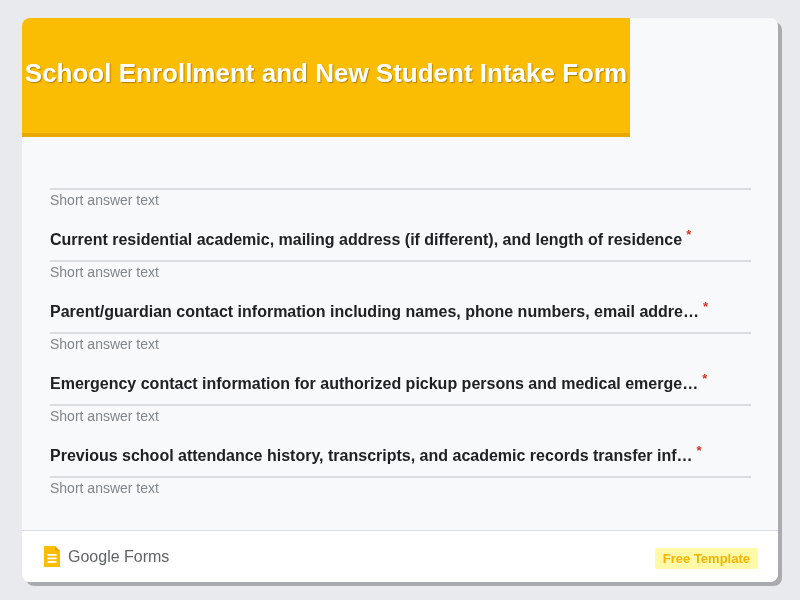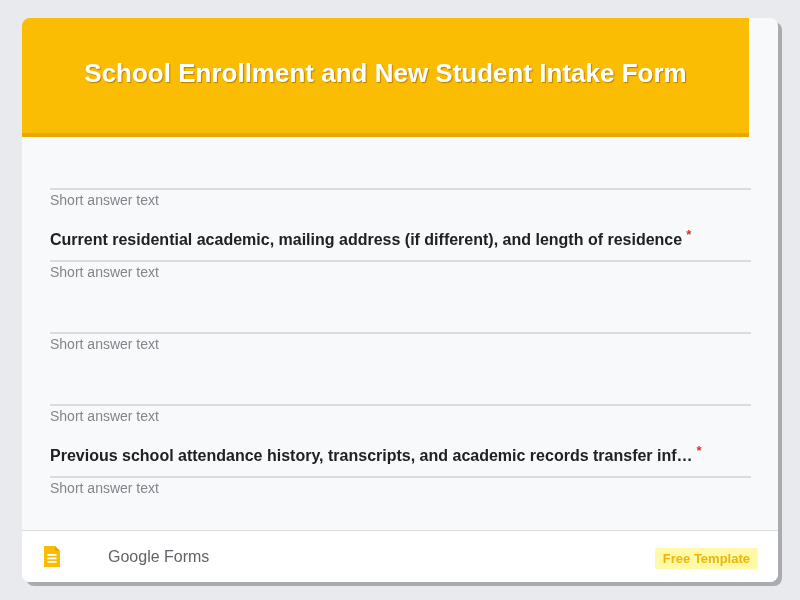--- a/index.html
+++ b/index.html
@@ -18,21 +18,21 @@
       width: 756px;
       height: 564px;
       background: #F8F9FA;
       border-radius: 8px;
       overflow: hidden;
       box-shadow: 4px 4px 0 #A9ABAE;
     }
     .header {
       position: absolute;
       left: 0; top: 0;
-      width: 727px;
+      width: 608px;
       height: 115px;
       background: #FBBC04;
       border-bottom: 4px solid #E8A800;
       display: flex;
       align-items: center;
       justify-content: center;
     }
     .header-title {
       color: #FFFFFF;
       font-weight: bold;
@@ -96,21 +96,20 @@
       height: 52px;
       background: #FFFFFF;
       border-top: 1px solid #DADCE0;
     }
     .brand {
       position: absolute;
       left: 22px;
       top: 15px;
       display: flex;
       align-items: center;
-      gap: 40px;
     }
     .forms-icon {
       width: 16px;
       height: 21px;
       position: relative;
       margin-right: 8px;
     }
     .brand-text {
       font-size: 16px;
       color: #5F6368;
@@ -139,24 +138,26 @@
     <div class="question">
       <input class="q-input" type="text" style="">
       <div class="q-placeholder">Short answer text</div>
     </div>
     <div class="question">
       <div class="q-label"><span>Current residential academic, mailing address (if different), and length of residence</span><span class="q-required">*</span></div>
       <input class="q-input" type="text" style="">
       <div class="q-placeholder">Short answer text</div>
     </div>
     <div class="question">
+      <div class="q-label"><span>Parent/guardian contact information including names, phone numbers, email addre…</span><span class="q-required">*</span></div>
       <input class="q-input" type="text" style="">
       <div class="q-placeholder">Short answer text</div>
     </div>
     <div class="question">
+      <div class="q-label"><span>Emergency contact information for authorized pickup persons and medical emerge…</span><span class="q-required">*</span></div>
       <input class="q-input" type="text" style="">
       <div class="q-placeholder">Short answer text</div>
     </div>
     <div class="question">
       <div class="q-label"><span>Previous school attendance history, transcripts, and academic records transfer inf…</span><span class="q-required">*</span></div>
       <input class="q-input" type="text" style="">
       <div class="q-placeholder">Short answer text</div>
     </div>
   </div>
 

